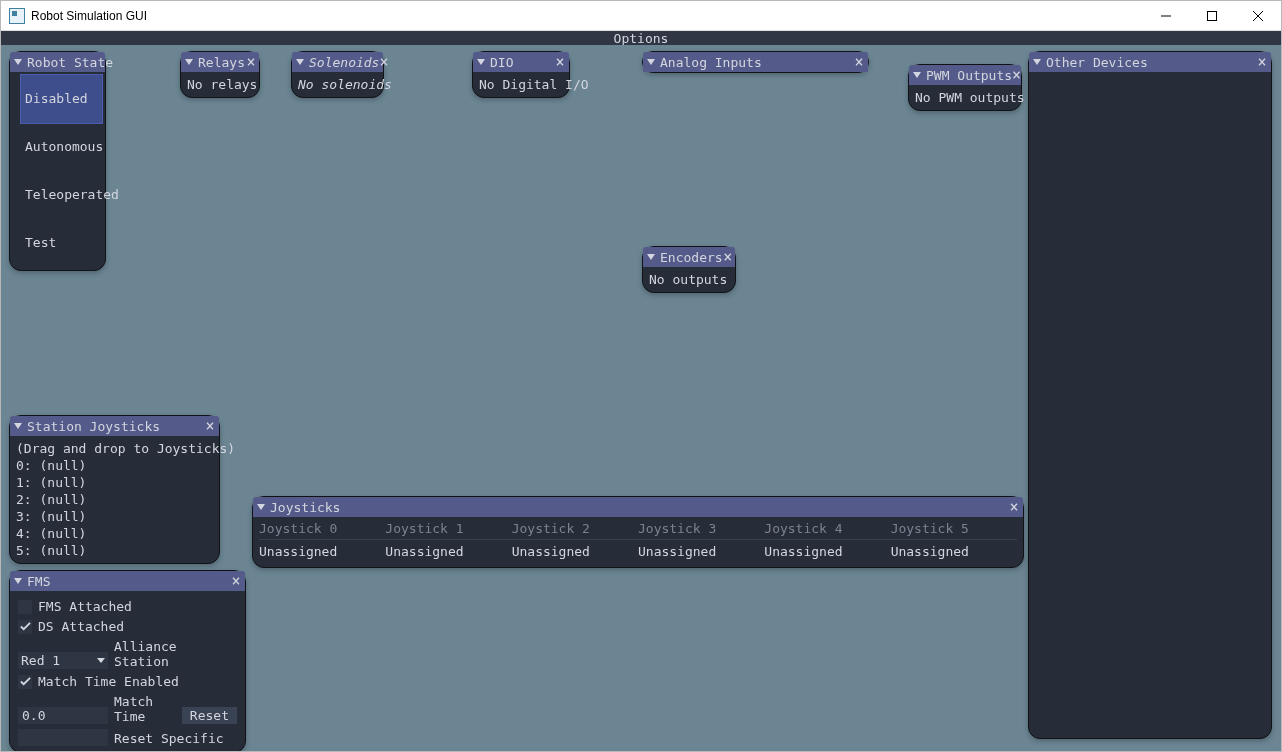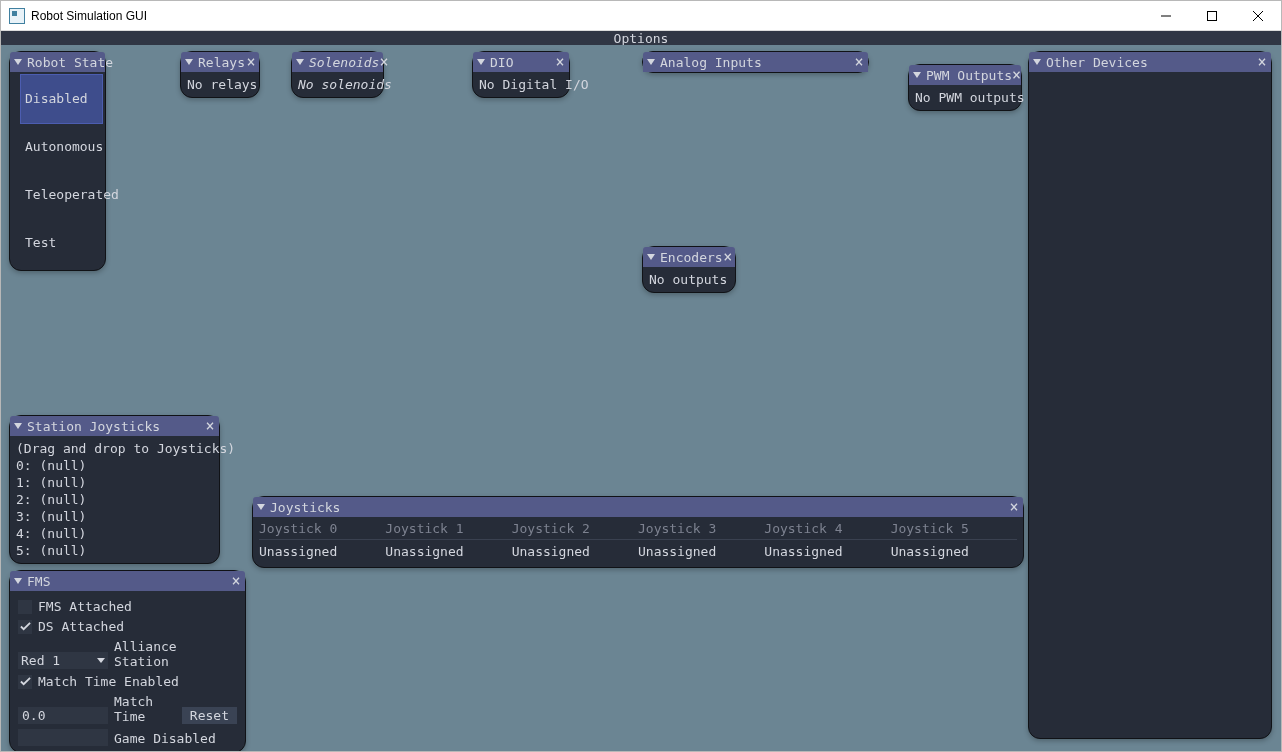--- a/index.html
+++ b/index.html
@@ -334,19 +334,19 @@
             <span>Match Time Enabled</span>
           </label>
         </div>
         <div class="row">
           <input class="txt-input" value="0.0" style="">
           <span>Match Time</span>
           <span class="btn-reset">Reset</span>
         </div>
         <div class="row" style="margin-bottom:0;">
           <input class="txt-input" style="">
-          <span>Game Disabled</span>
+          <span>Reset Specific</span>
         </div>
       </div>
     </div>
 
   </div>
 </div>
 
 </body></html>

